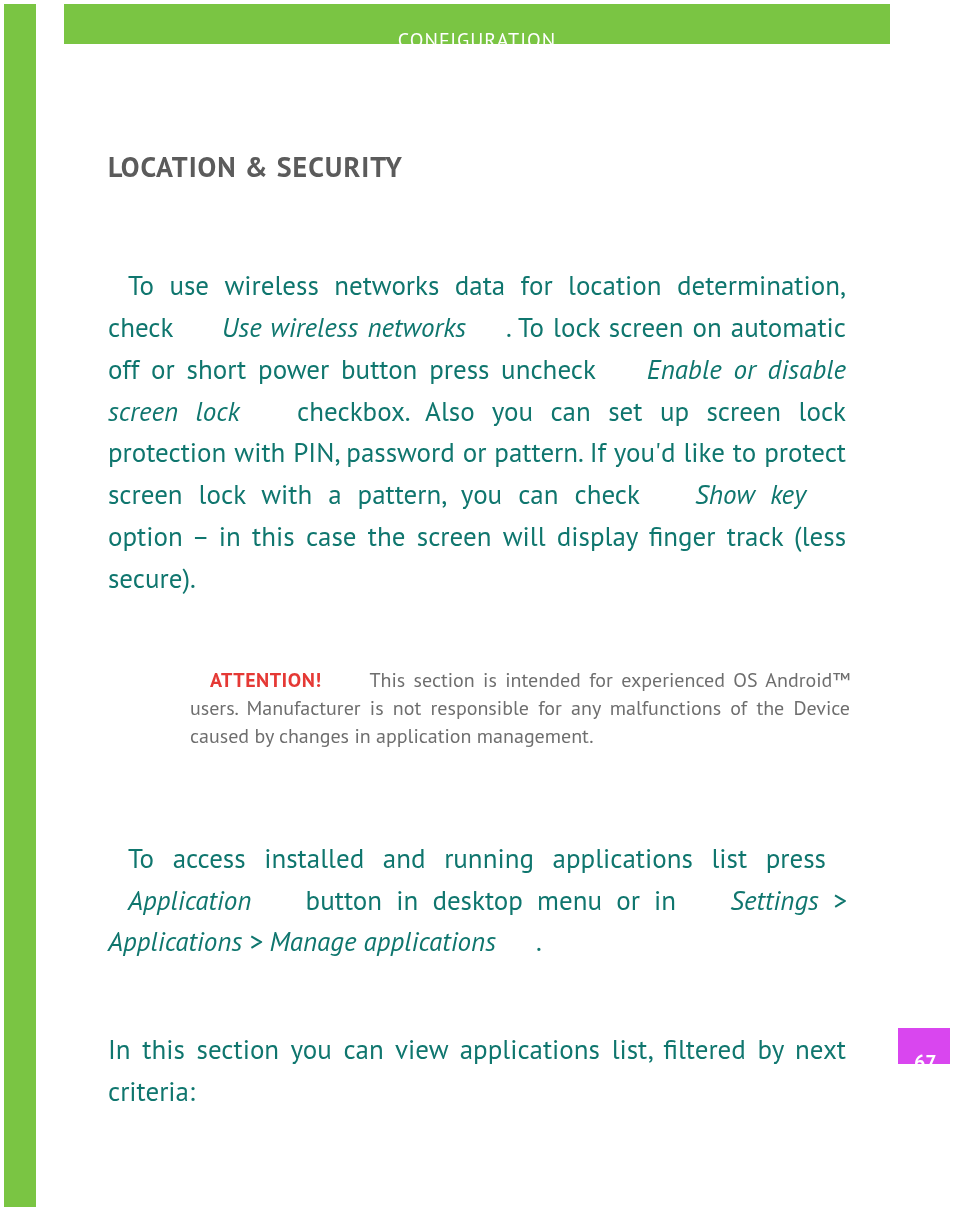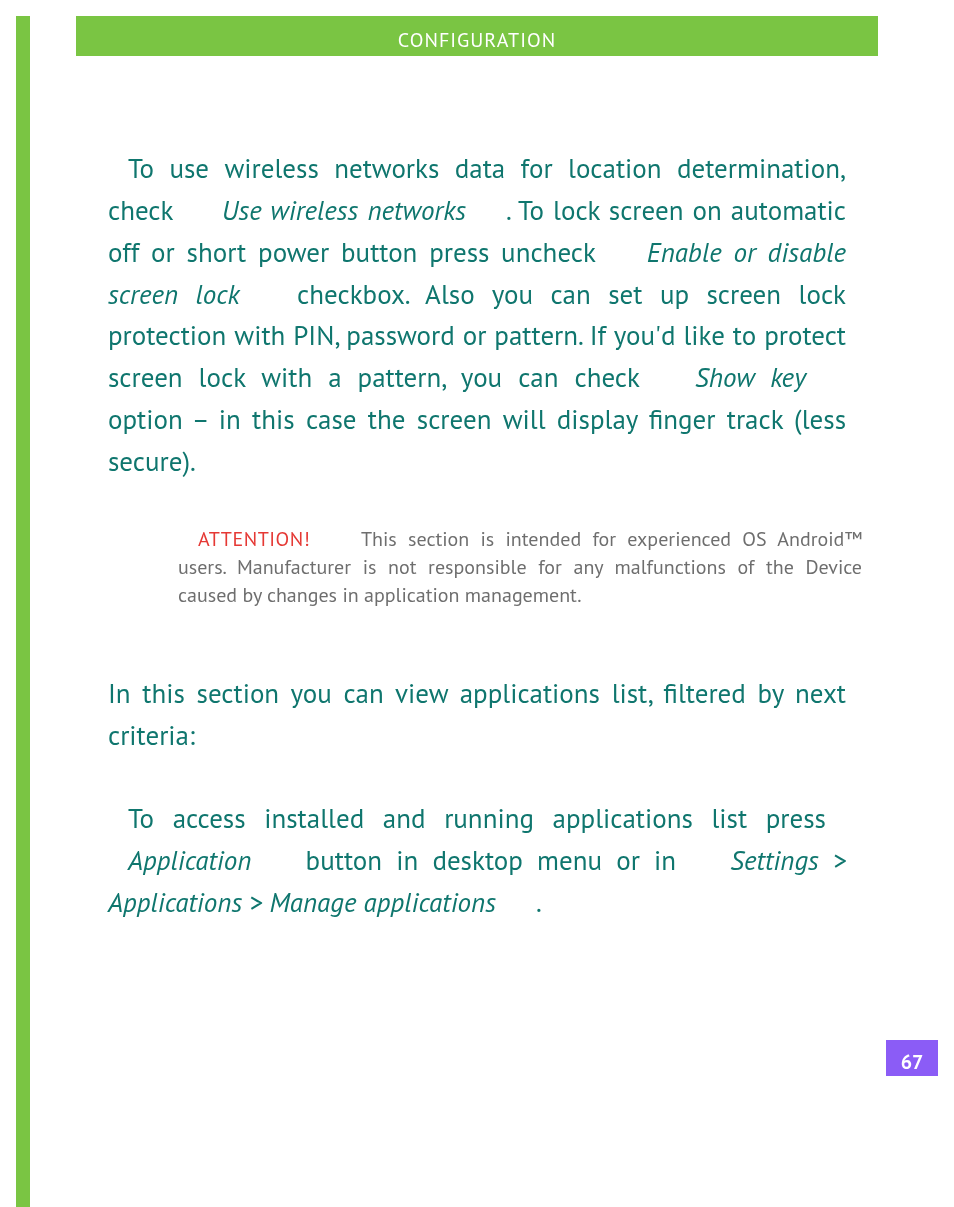--- a/index.html
+++ b/index.html
@@ -1,15 +1,15 @@
 <!DOCTYPE html>
 <html><head>
 <meta charset="utf-8">
 <style>
-  * { margin: 16px; padding: 4px; box-sizing: border-box; }
+  * { margin: 4px; padding: 16px; box-sizing: border-box; }
   html, body {
     width: 954px;
     height: 1207px;
     background: #ffffff;
     font-family: "PT Sans", "Segoe UI", "Helvetica Neue", Arial, sans-serif;
     color: #6e6e6e;
     overflow: hidden;
   }
 
   .side-bar {
@@ -65,59 +65,60 @@
     margin-left: 86px;
     margin-right: 0;
     font-size: 20px;
     line-height: 1.4;
     color: #6e6e6e;
     text-align: justify;
     margin-bottom: 56px;
   }
   .attention-label {
     color: #e53935;
-    font-weight: 400;
+    font-weight: 700;
     letter-spacing: 0.5px;
   }
 
   .page-number-badge {
     position: absolute;
     right: 0;
     top: 1024px;
     width: 52px;
     height: 36px;
-    background: #8b5cf6;
+    background: #d946ef;
     color: #ffffff;
     text-align: center;
     line-height: 36px;
     font-size: 20px;
     font-weight: 700;
   }
 </style>
 </head>
 <body>
 
 <div class="side-bar"></div>
 
 <div class="header-bar">CONFIGURATION</div>
 
 <div class="page-number-badge">67</div>
 
 <div class="page-content">
 
+  <h2 class="section-heading">LOCATION &amp; SECURITY</h2>
 
   <p class="body">
     <span>To use wireless networks data for location determination, check </span><em>Use wireless networks</em><span>. To lock screen on automatic off or short power button press uncheck </span><em>Enable or disable screen lock</em><span> checkbox. Also you can set up screen lock protection with PIN, password or pattern. If you'd like to protect screen lock with a pattern, you can check </span><em>Show key</em><span> option – in this case the screen will display finger track (less secure).</span>
   </p>
 
 
 
   <div class="attention-block">
     <span class="attention-label">ATTENTION!</span><span> This section is intended for experienced OS Android™ users. Manufacturer is not responsible for any malfunctions of the Device caused by changes in application management.</span>
   </div>
 
-  <p class="body">In this section you can view applications list, filtered by next criteria:</p>
-
   <p class="body">
     <span>To access installed and running applications list press </span><em>Application</em><span> button in desktop menu or in </span><em>Settings &gt; Applications &gt; Manage applications</em><span>.</span>
   </p>
 
+  <p class="body">In this section you can view applications list, filtered by next criteria:</p>
+
 </div>
 
 </body></html>

